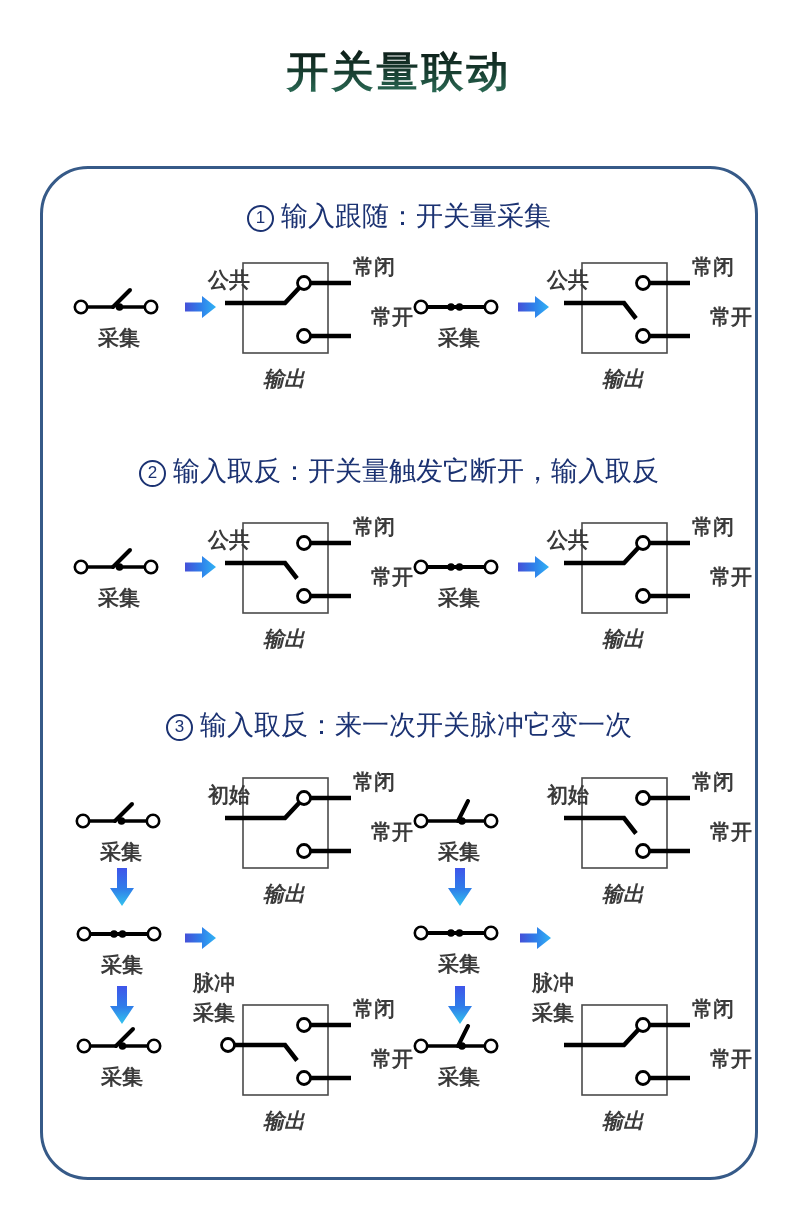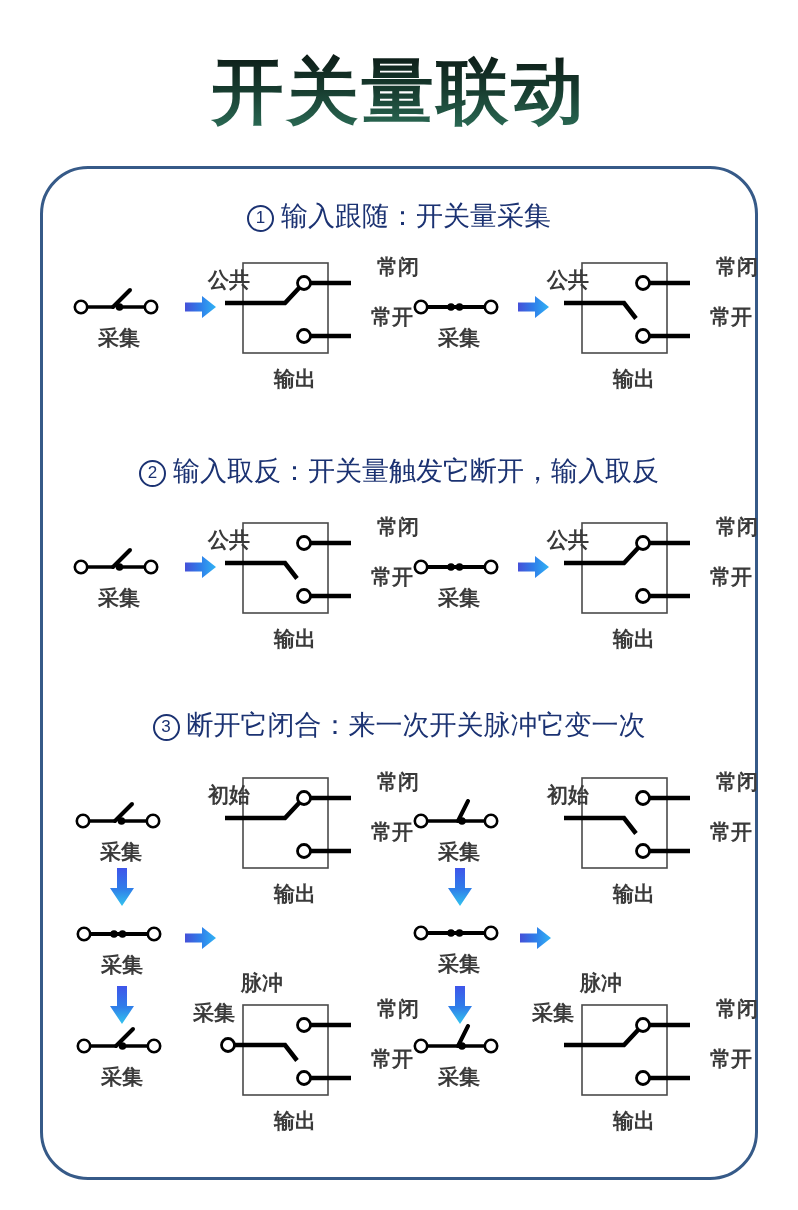--- a/index.html
+++ b/index.html
@@ -4,21 +4,21 @@
 <style>
   html,body{margin:0;padding:0;background:#fff;}
   body{
     width:798px;height:1210px;position:relative;overflow:hidden;
     font-family:"Liberation Sans","DejaVu Sans",sans-serif;
   }
   .abs{position:absolute;}
   
   .page-title{
     position:absolute;left:0;top:44px;width:798px;text-align:center;
-    font-size:72px;font-weight:bold;letter-spacing:3px;
+    font-size:42px;font-weight:bold;letter-spacing:3px;
     color:#1d4a3a;
     background:linear-gradient(180deg,#0b1512 2%,#173c2f 48%,#2e735c 96%);
     -webkit-background-clip:text;background-clip:text;
     -webkit-text-fill-color:transparent;
   }
   
   .frame{
     position:absolute;left:40px;top:166px;width:712px;height:1008px;
     border:3px solid #365a88;border-radius:48px;background:#fff;
   }
@@ -40,26 +40,26 @@
     line-height:24px;white-space:nowrap;
   }
   
   .sw{position:absolute;width:92px;height:70px;}
   .sw svg{position:absolute;left:0;top:0;}
   .sw .lbl{left:0;top:41px;width:92px;text-align:center;}
   
   .relay{position:absolute;width:215px;height:155px;}
   .relay svg{position:absolute;left:35px;top:10px;}
   .r-top{left:12px;top:25px;width:55px;text-align:right;}
-  .r-nc{left:170px;top:12px;margin-left:24px;}
+  .r-nc{left:170px;top:12px;}
   .r-no{left:188px;top:62px;}
-  .r-out{left:72px;top:124px;width:61px;text-align:right;}
+  .r-out{left:80px;top:124px;width:61px;text-align:left;font-style:italic;}
   
   .pulse-blk{position:absolute;width:52px;}
-  .pulse-blk .line1{position:absolute;left:0;top:0;width:52px;text-align:center;margin-left:48px;}
+  .pulse-blk .line1{position:absolute;left:0;top:0;width:52px;text-align:center;}
   .pulse-blk .line2{position:absolute;left:0;top:30px;width:52px;text-align:center;}
   
   .rbox{fill:none;stroke:#4a4a4a;stroke-width:1.6;}
   .rline{fill:none;stroke:#000;stroke-width:4.5;}
   .rterm{fill:#fff;stroke:#000;stroke-width:2.8;}
   .sline{stroke:#000;stroke-width:3.5;}
   .sline4{stroke:#000;stroke-width:4;}
   .slever{stroke:#000;stroke-width:4;stroke-linecap:round;}
   .sdot{fill:#000;}
   .sterm{fill:#fff;stroke:#000;stroke-width:2.6;}
@@ -206,21 +206,21 @@
     <circle class="rterm" cx="86" cy="30" r="6.5"></circle>
       <circle class="rterm" cx="86" cy="83" r="6.5"></circle>
   </svg>
   <span class="lbl r-top">公共</span>
   <span class="lbl r-nc">常闭</span>
   <span class="lbl r-no">常开</span>
   <span class="lbl r-out">输出</span>
 </div>
 
 <div class="sec-head" style="top:709px">
-  <span class="cnum">3</span><span>断开它闭合：来一次开关脉冲它变一次</span>
+  <span class="cnum">3</span><span>输入取反：来一次开关脉冲它变一次</span>
 </div>
 
 <div class="sw" style="left:75px;top:799px">
   <svg width="92" height="34" viewBox="0 0 92 34">
     <line class="sline" x1="14" y1="22" x2="41" y2="22"></line>
       <line class="slever" x1="40" y1="22" x2="57" y2="5"></line>
     <circle class="sdot" cx="46.5" cy="22" r="3.8"></circle>
       <line class="sline" x1="50" y1="22" x2="71" y2="22"></line>
     <circle class="sterm" cx="8" cy="22" r="6.2"></circle>
       <circle class="sterm" cx="78" cy="22" r="6.2"></circle>

